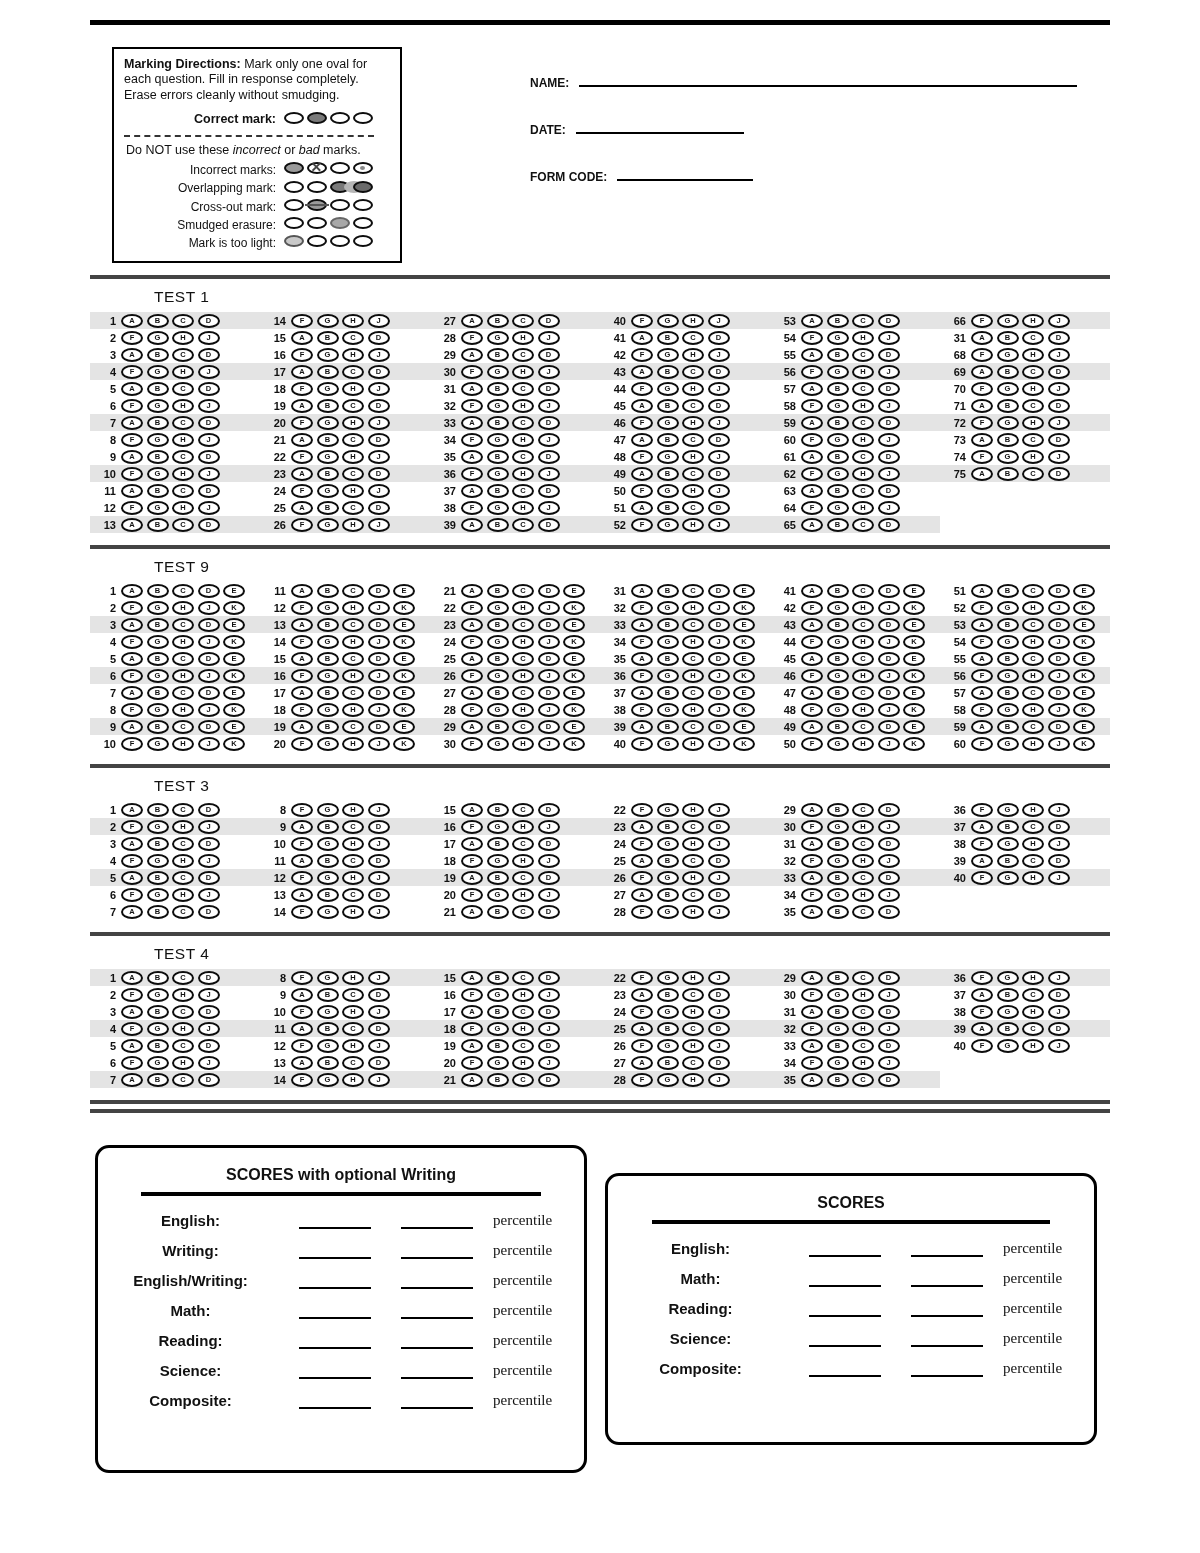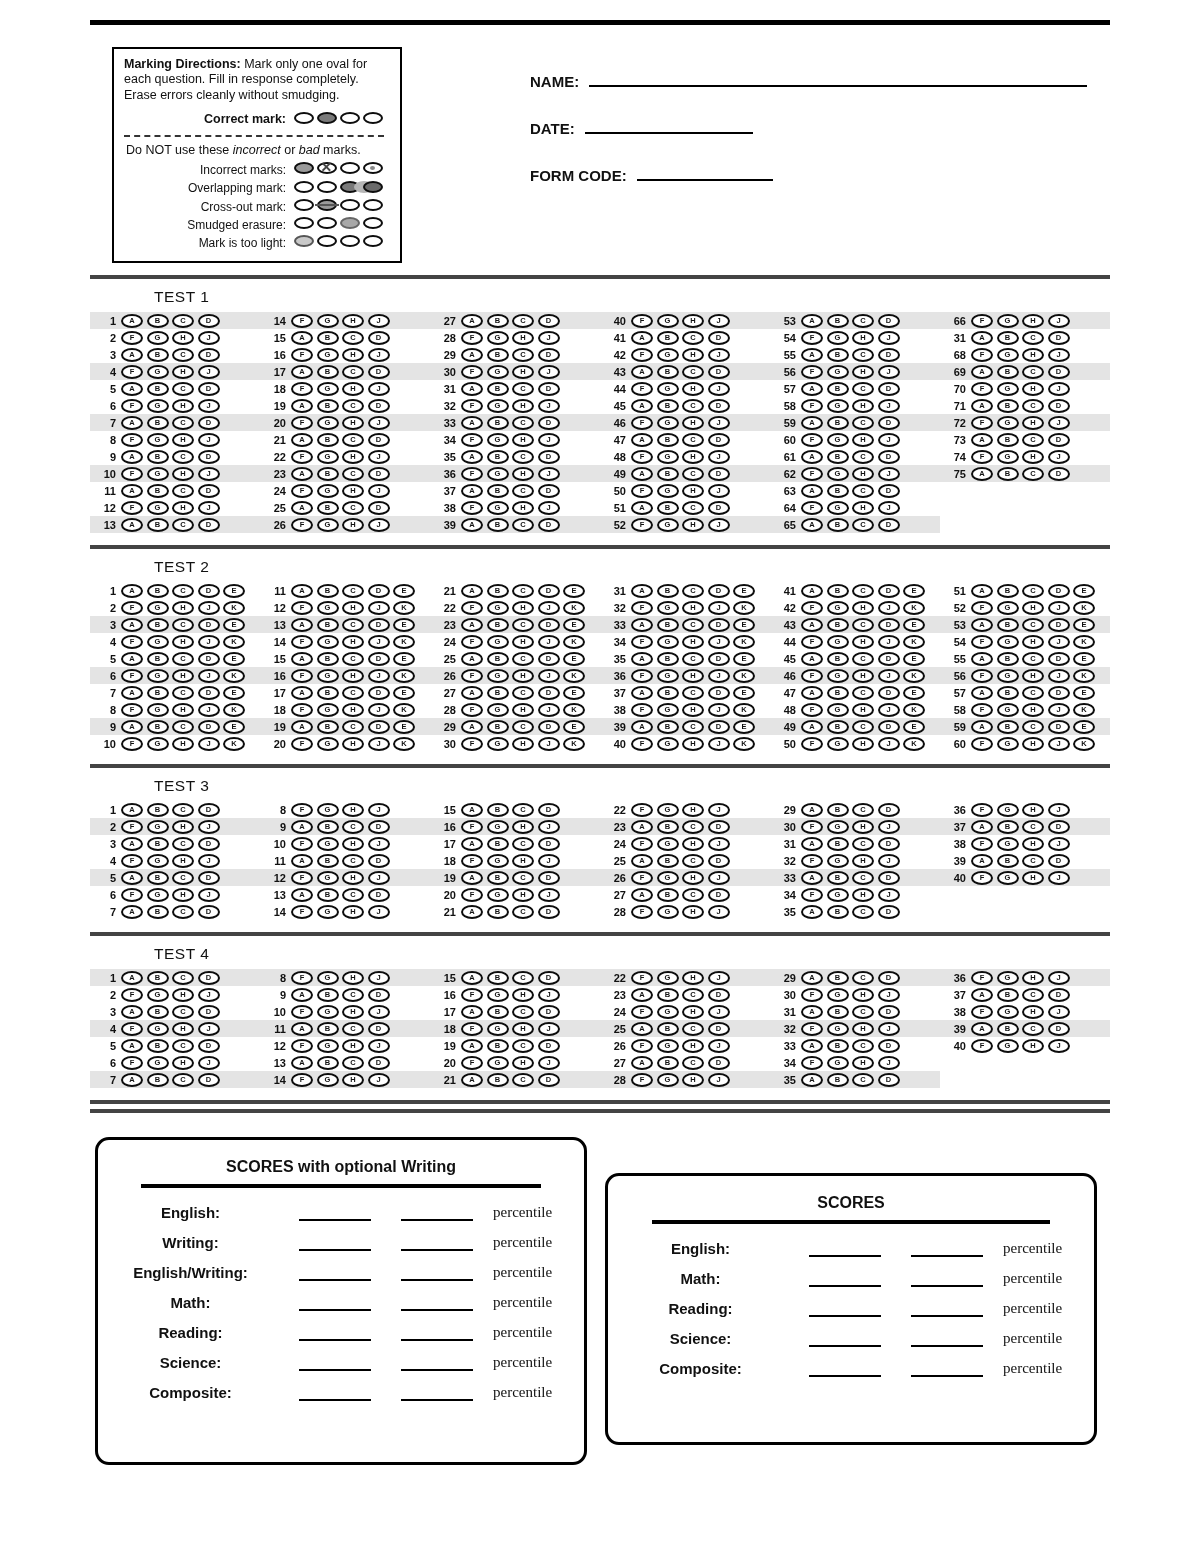--- a/index.html
+++ b/index.html
@@ -13,42 +13,42 @@
   .header{display:flex;align-items:flex-end;justify-content:space-between;height:80px;}
   .logo{display:flex;align-items:center;gap:6px;}
   .logo-text{font-family:"DejaVu Serif",serif;font-weight:bold;font-size:58px;letter-spacing:1px;line-height:1;}
   .logo-text .prep{color:var(--teal);}
   .logo-text .pros{color:var(--teal-dark);}
   .doc-title{font-size:25px;font-weight:bold;padding-bottom:6px;}
   .header-rule{border:0;border-top:5px solid #000;margin-top:6px;}
 
   
   .top-row{display:flex;margin-top:22px;height:216px;}
-  .marking-box{width:290px;margin-left:22px;border:2.5px solid #000;padding:8px 16px 6px 10px;font-size:12.5px;line-height:1.22;}
+  .marking-box{width:290px;margin-left:22px;border:2.5px solid #000;padding:8px 26px 6px 10px;font-size:12.5px;line-height:1.22;}
   .marking-box .mk-head{font-weight:bold;}
   .mk-row{display:flex;align-items:center;justify-content:flex-end;margin:2px 0;}
   .mk-row .mk-label{margin-right:6px;white-space:nowrap;font-size:12px;}
   .mk-row .bold{font-weight:bold;font-size:12.5px;}
   .dashes{border:0;border-top:2px dashed #333;margin:7px 0 6px 0;}
   .donot{font-size:12.5px;margin:2px 0 4px 2px;}
   .donot em{font-style:italic;}
   .ov{display:inline-block;width:20px;height:12px;border:2.2px solid var(--ink);border-radius:50%;margin:0 1.5px;position:relative;background:#fff;}
   .ov.filled{background:#7a7a7a;}
   .ov.fill-gray{background:#9a9a9a;}
   .ov.light{background:#c9c9c9;border-color:#555;}
   .ov.smudge{background:#a8a8a8;border-color:#666;}
   .ov.overlap{background:#6a6a6a;box-shadow:-9px 0 0 0 #b5b5b5;}
   .ov.dot::after{content:"";position:absolute;left:5px;top:2px;width:5px;height:4px;background:#888;border-radius:50%;}
   .ov.x-mark::after{content:"\2715";position:absolute;left:2px;top:-5px;font-size:14px;font-weight:bold;color:#444;}
   .ov.strike{background:#9a9a9a;}
   .ov.strike::after{content:"";position:absolute;left:-4px;right:-4px;top:3px;height:2.5px;background:#555;}
 
   .fields{margin-left:128px;padding-top:26px;flex:1;}
   .field-row{margin-bottom:29px;white-space:nowrap;}
-  .field-label{font-weight:bold;font-size:15px;}
+  .field-label{font-weight:bold;font-size:12px;}
   .fline{display:inline-block;border-bottom:2.2px solid #000;height:13px;margin-left:10px;}
   .fline.name{width:498px;}
   .fline.date{width:168px;}
   .fline.form{width:136px;}
 
   
   .divider{height:4px;border-top:2px solid #444;border-bottom:2px solid #444;margin:0;}
   .divider.mt{margin-top:12px;}
 
   
@@ -57,21 +57,21 @@
   .q-row{display:flex;height:17px;}
   .q-cell{flex:0 0 170px;display:flex;align-items:center;}
   .q-cell.shaded{background:var(--shade);}
   .q-num{display:inline-block;width:26px;text-align:right;font-size:11px;font-weight:bold;margin-right:5px;flex:0 0 26px;}
   .bubble{display:inline-flex;align-items:center;justify-content:center;width:22px;height:14px;border:2.5px solid var(--ink);border-radius:50%;font-size:7.5px;font-weight:bold;margin-right:3.5px;color:#111;background:#fff;line-height:1;}
   .gap-after{margin-bottom:12px;}
 
   
   .scores-area{position:relative;height:350px;margin-top:24px;}
   .score-box{position:absolute;border:3.5px solid #000;border-radius:14px;background:#fff;}
-  .score-box.left{left:5px;top:0;width:492px;height:328px;}
+  .score-box.left{left:5px;top:8px;width:492px;height:328px;}
   .score-box.right{left:515px;top:36px;width:492px;height:272px;}
   .score-title{text-align:center;font-weight:bold;font-size:16px;margin-top:18px;}
   .score-underline{height:4px;background:#000;margin:8px auto 16px auto;}
   .score-box.left .score-underline{width:400px;}
   .score-box.right .score-underline{width:398px;}
   .score-row{display:flex;align-items:flex-end;margin:0 0 13px 0;}
   .score-label{width:185px;text-align:center;font-weight:bold;font-size:15px;}
   .sline{display:inline-block;width:72px;border-bottom:2.2px solid #000;height:14px;}
   .sline.first{margin-left:16px;}
   .sline.second{margin-left:30px;}
@@ -685,21 +685,21 @@
               <span class="bubble">B</span>
               <span class="bubble">C</span>
               <span class="bubble">D</span>
             </div>
             <div class="q-cell"></div>
           </div>
         </div>
       </section>
       <div class="divider mt"></div>
       <section class="test-section">
-        <div class="test-title">TEST 2</div>
+        <div class="test-title">TEST 9</div>
         <div class="test-grid gap-after">
           <div class="q-row">
             <div class="q-cell">
               <span class="q-num">1</span>
               <span class="bubble">A</span>
               <span class="bubble">B</span>
               <span class="bubble">C</span>
               <span class="bubble">D</span>
               <span class="bubble">E</span>
             </div>

